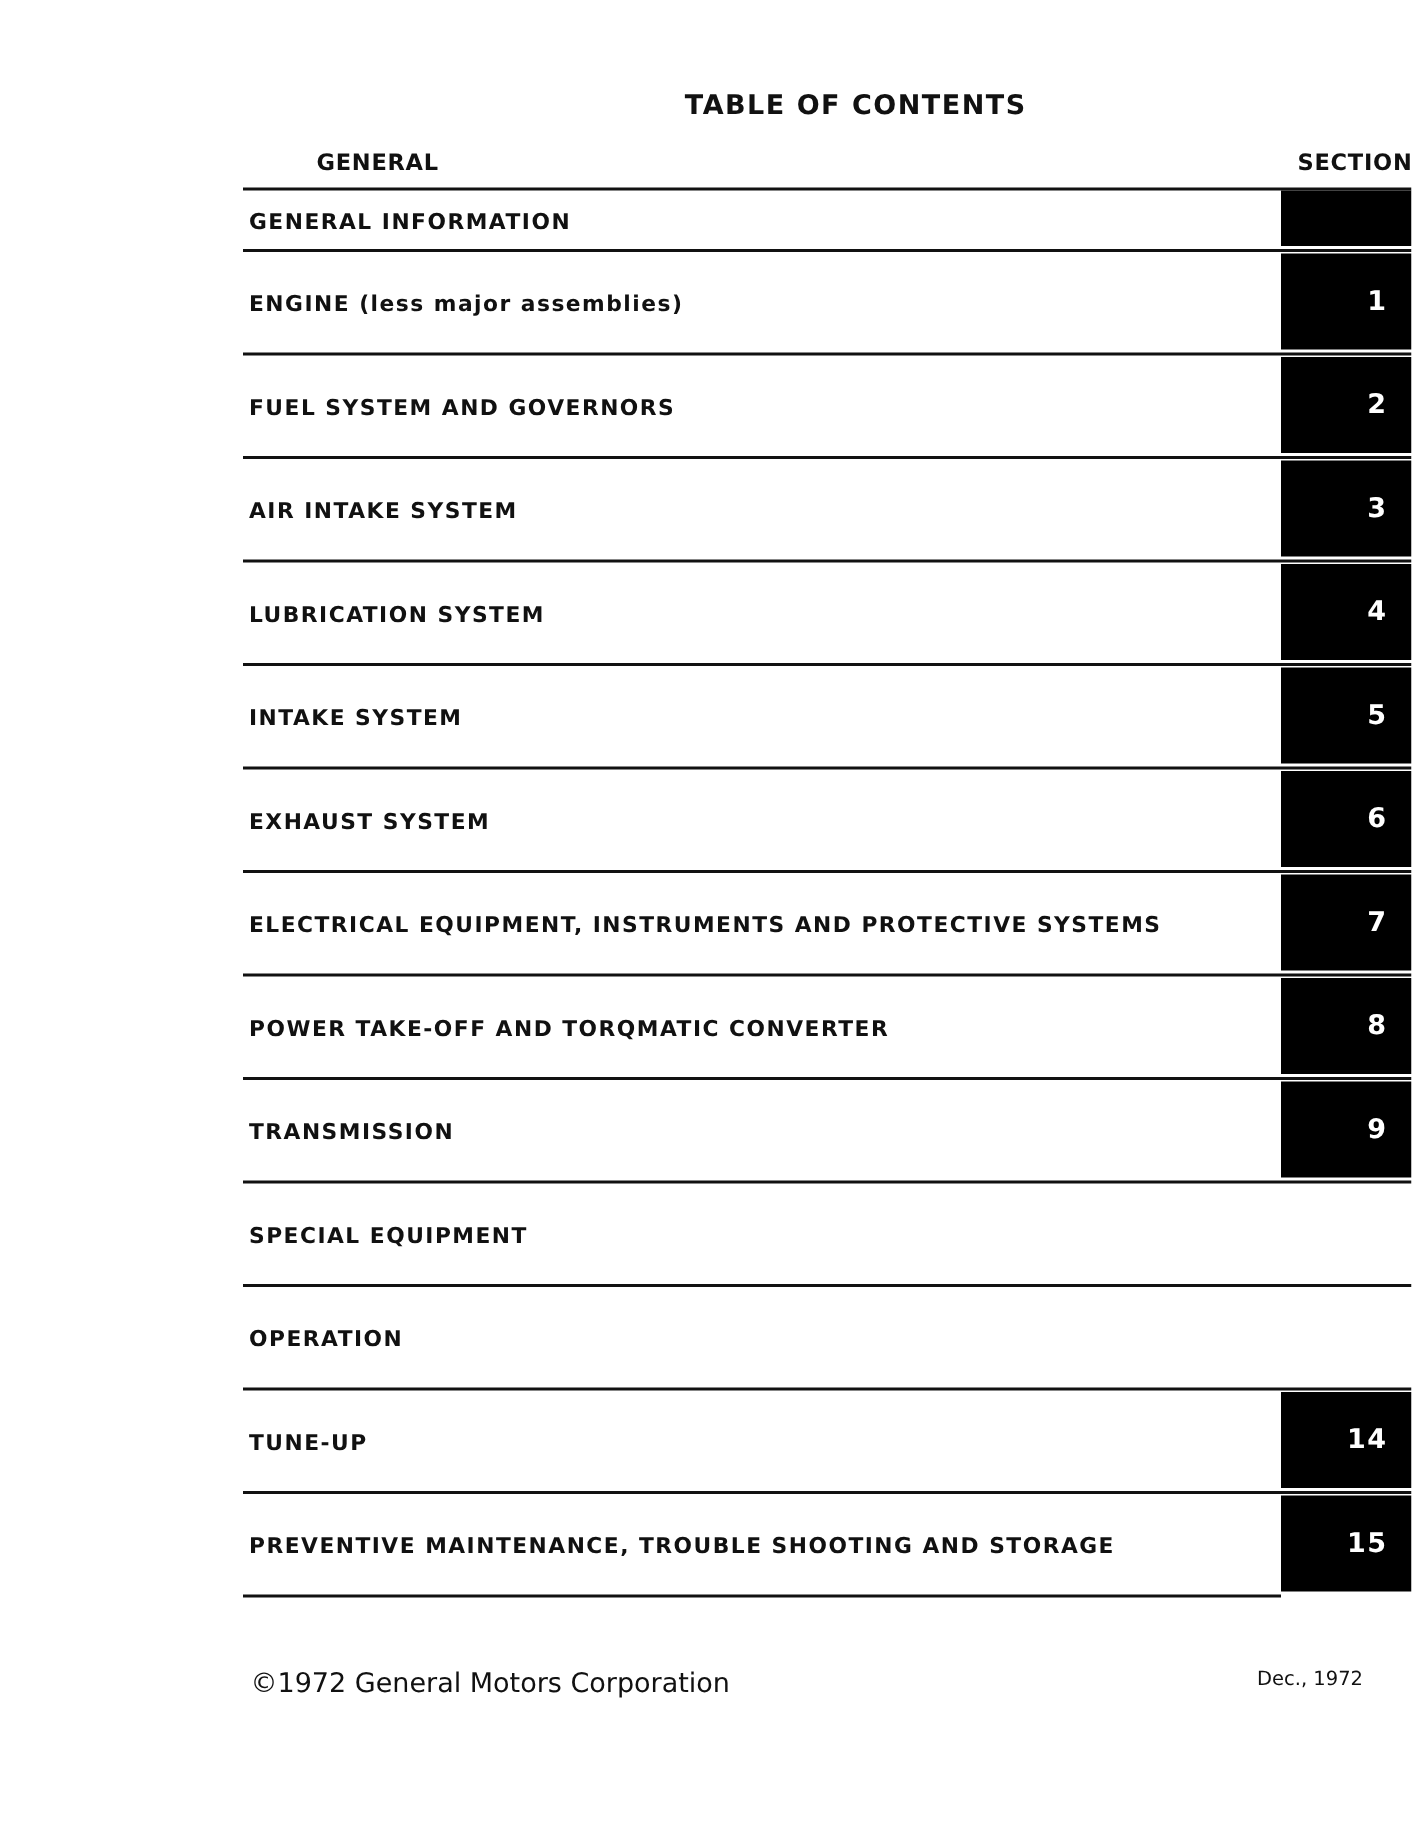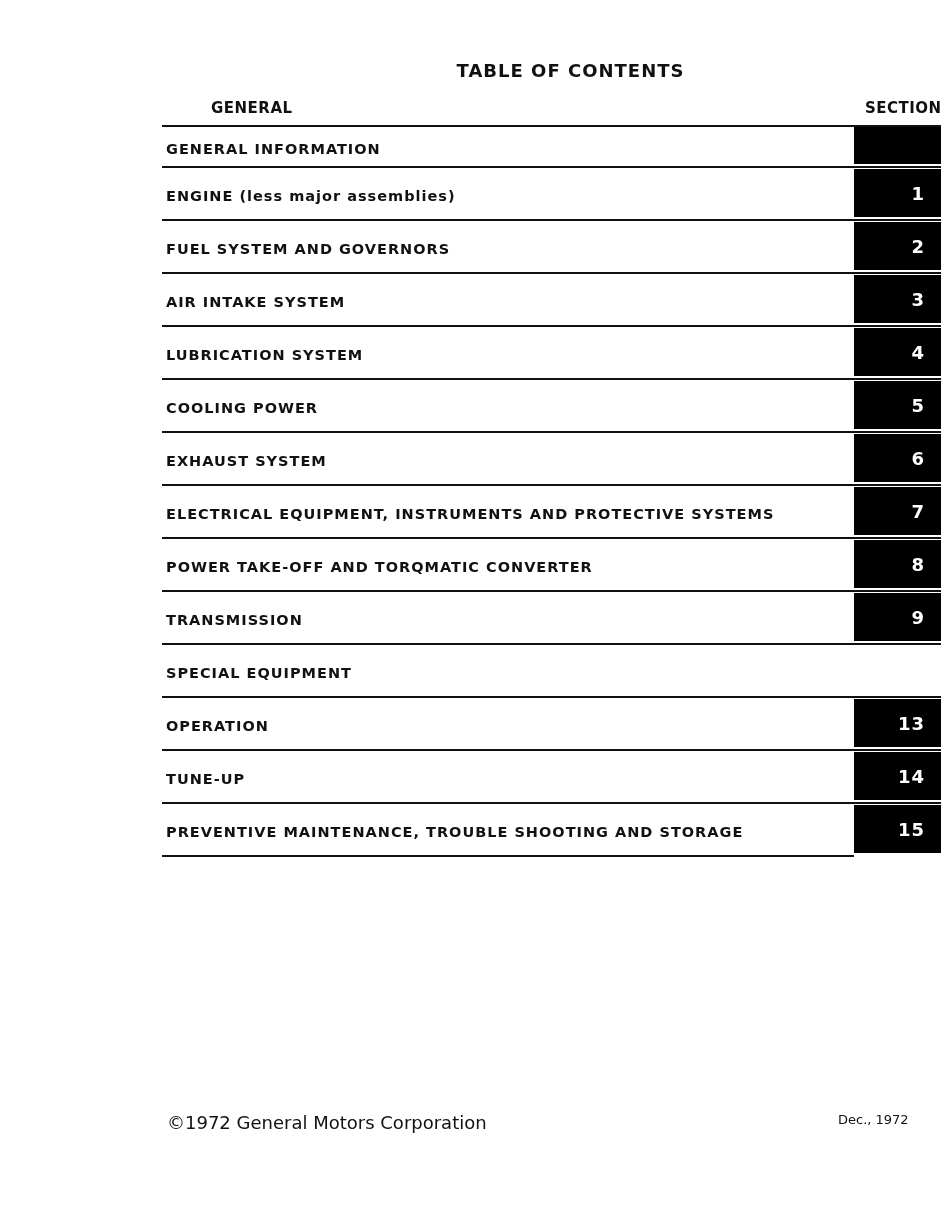--- a/index.html
+++ b/index.html
@@ -3,21 +3,21 @@
 <meta charset="utf-8">
 <style>
   html, body { margin: 0; padding: 0; background: #ffffff; }
   body { width: 941px; height: 1218px; position: relative; overflow: hidden;
          font-family: "DejaVu Sans", "Liberation Sans", sans-serif; color: #111; }
   .title { position: absolute; top: 60px; left: 0; width: 1141px; text-align: center;
            font-weight: bold; font-size: 18px; letter-spacing: 1px; }
   .hdr-subject { position: absolute; top: 99px; left: 211px; font-weight: bold; font-size: 15px; letter-spacing: 0.5px; }
   .hdr-section { position: absolute; top: 99px; left: 845px; font-weight: bold; font-size: 15px; letter-spacing: 0.5px; margin-left: 20px; }
   .toc { position: absolute; top: 125px; left: 162px; width: 779px; }
-  .row { position: relative; height: 53px; border-top: 2px solid #111; box-sizing: border-box; }
+  .row { position: relative; height: 69px; border-top: 2px solid #111; box-sizing: border-box; }
   .row.first { height: 41px; }
   .row-label { position: absolute; left: 4px; top: 50%; transform: translateY(-40%);
                font-weight: bold; font-size: 14.5px; letter-spacing: 1px; white-space: nowrap; }
   .tab { position: absolute; left: 692px; right: 0; top: 0; bottom: 2px; background: #000; }
   .row:not(.first) .tab { top: 1px; }
   .tab-num { position: absolute; right: 16px; top: 50%; transform: translateY(-50%);
              color: #fff; font-weight: bold; font-size: 18px; letter-spacing: 1px; }
   .toc-end { border-top: 2px solid #111; width: 692px; }
   .footer-left { position: absolute; top: 1112px; left: 167px; font-size: 18px; }
   .footer-right { position: absolute; top: 1112px; left: 838px; font-size: 13px; }
@@ -54,21 +54,21 @@
         <span class="tab-num">3</span>
       </div>
   </div>
   <div class="row">
     <span class="row-label">LUBRICATION SYSTEM</span>
     <div class="tab">
         <span class="tab-num">4</span>
       </div>
   </div>
   <div class="row">
-    <span class="row-label">COOLING POWER</span>
+    <span class="row-label">INTAKE SYSTEM</span>
     <div class="tab">
         <span class="tab-num">5</span>
       </div>
   </div>
   <div class="row">
     <span class="row-label">EXHAUST SYSTEM</span>
     <div class="tab">
         <span class="tab-num">6</span>
       </div>
   </div>
@@ -88,23 +88,20 @@
     <span class="row-label">TRANSMISSION</span>
     <div class="tab">
         <span class="tab-num">9</span>
       </div>
   </div>
   <div class="row">
     <span class="row-label">SPECIAL EQUIPMENT</span>
   </div>
   <div class="row">
     <span class="row-label">OPERATION</span>
-    <div class="tab">
-        <span class="tab-num">13</span>
-      </div>
   </div>
   <div class="row">
     <span class="row-label">TUNE-UP</span>
     <div class="tab">
         <span class="tab-num">14</span>
       </div>
   </div>
   <div class="row">
     <span class="row-label">PREVENTIVE MAINTENANCE, TROUBLE SHOOTING AND STORAGE</span>
     <div class="tab">

